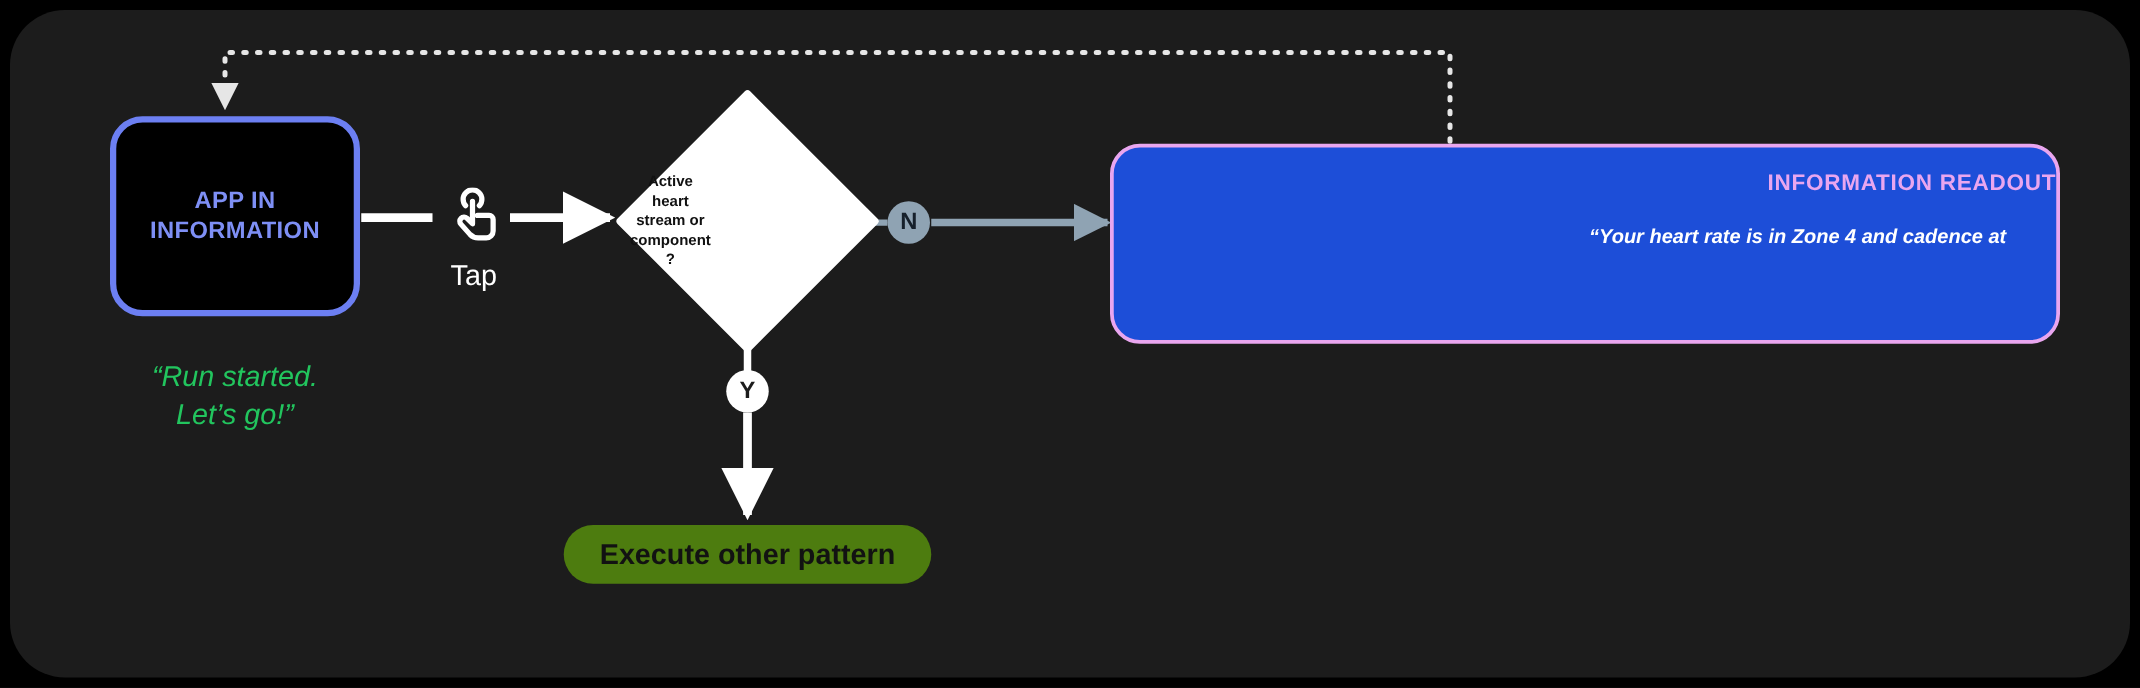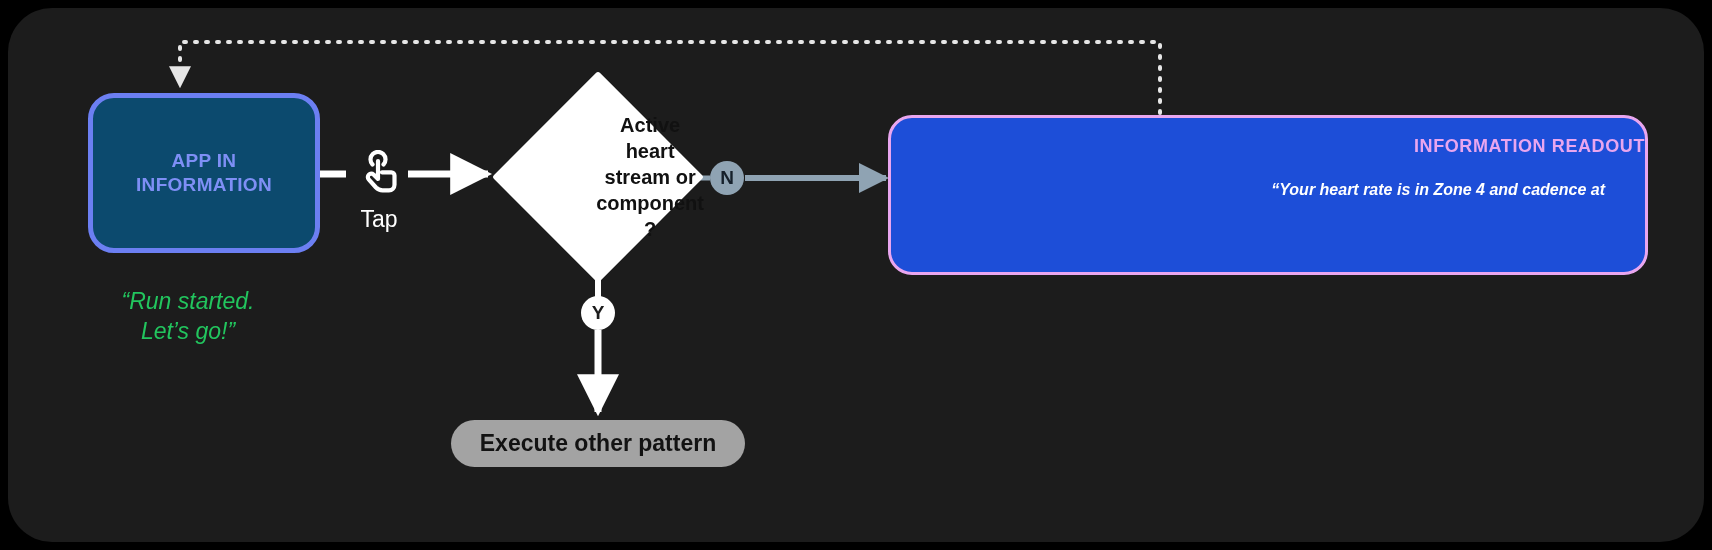--- a/index.html
+++ b/index.html
@@ -7,22 +7,22 @@
 
   #canvas{
     position:absolute; left:8px; top:8px; width:1696px; height:534px;
     background:#1c1c1c; border-radius:44px; overflow:hidden;
   }
   .layer{position:absolute;left:0;top:0;width:1696px;height:534px;}
   svg.layer{pointer-events:none;}
 
   
   #app-box{
-    position:absolute; left:80px; top:85px; width:232px; height:160px;
-    background:#0c4a6e; border:5px solid #6c7ff2; border-radius:26px;
+    position:absolute; left:80px; top:85px; width:200px; height:160px;
+    background:#000000; border:5px solid #6c7ff2; border-radius:26px;
     box-sizing:border-box; display:flex; align-items:center; justify-content:center;
   }
   #app-box .lbl{
     color:#7e8ff5; font-weight:bold; font-size:19px; line-height:1.25;
     text-align:center; letter-spacing:.3px;
   }
   #app-caption{
     position:absolute; left:40px; top:278px; width:280px; text-align:center;
     color:#22c55e; font-style:italic; font-size:23px; line-height:1.32;
   }
@@ -31,23 +31,23 @@
   #tap-group{position:absolute; left:335px; top:142px; width:72px; text-align:center;}
   #tap-label{color:#ffffff; font-size:23px; margin-top:4px;}
 
   
   #diamond-wrap{position:absolute; left:484px; top:63px; width:212px; height:212px;}
   #diamond{
     position:absolute; left:0; top:0; width:150px; height:150px; margin:31px;
     background:#ffffff; transform:rotate(45deg); border-radius:3px;
   }
   #diamond-text{
-    position:absolute; left:0; top:0; width:212px; height:212px;
-    display:flex; align-items:center; justify-content:flex-end;
-    color:#111; font-weight:bold; font-size:20px; line-height:1.3; text-align:center;
+    position:absolute; left:12px; top:0; width:212px; height:212px;
+    display:flex; align-items:center; justify-content:flex-start;
+    color:#111; font-weight:bold; font-size:12px; line-height:1.3; text-align:center;
   }
 
   
   .badge{
     position:absolute; width:34px; height:34px; border-radius:50%;
     display:flex; align-items:center; justify-content:center;
     font-weight:bold; font-size:19px;
   }
   #badge-n{left:702px; top:153px; background:#8fa3b3; color:#16202b;}
   #badge-y{left:573px; top:288px; background:#ffffff; color:#1c1c1c;}
@@ -63,21 +63,21 @@
     margin-top:18px;
   }
   #readout-body{
     color:#ffffff; font-weight:bold; font-style:italic; font-size:16px;
     line-height:1.35; margin-top:22px; padding:0 40px;
   }
 
   
   #execute-pill{
     position:absolute; left:443px; top:412px; width:294px; height:47px;
-    background:#a3a3a3; border-radius:24px;
+    background:#4d7c0f; border-radius:24px;
     display:flex; align-items:center; justify-content:center;
     color:#121212; font-weight:bold; font-size:23px;
   }
 </style>
 </head>
 <body>
 
 <div id="canvas">
 
   <svg class="layer" width="1696" height="534" viewBox="0 0 1696 534">

